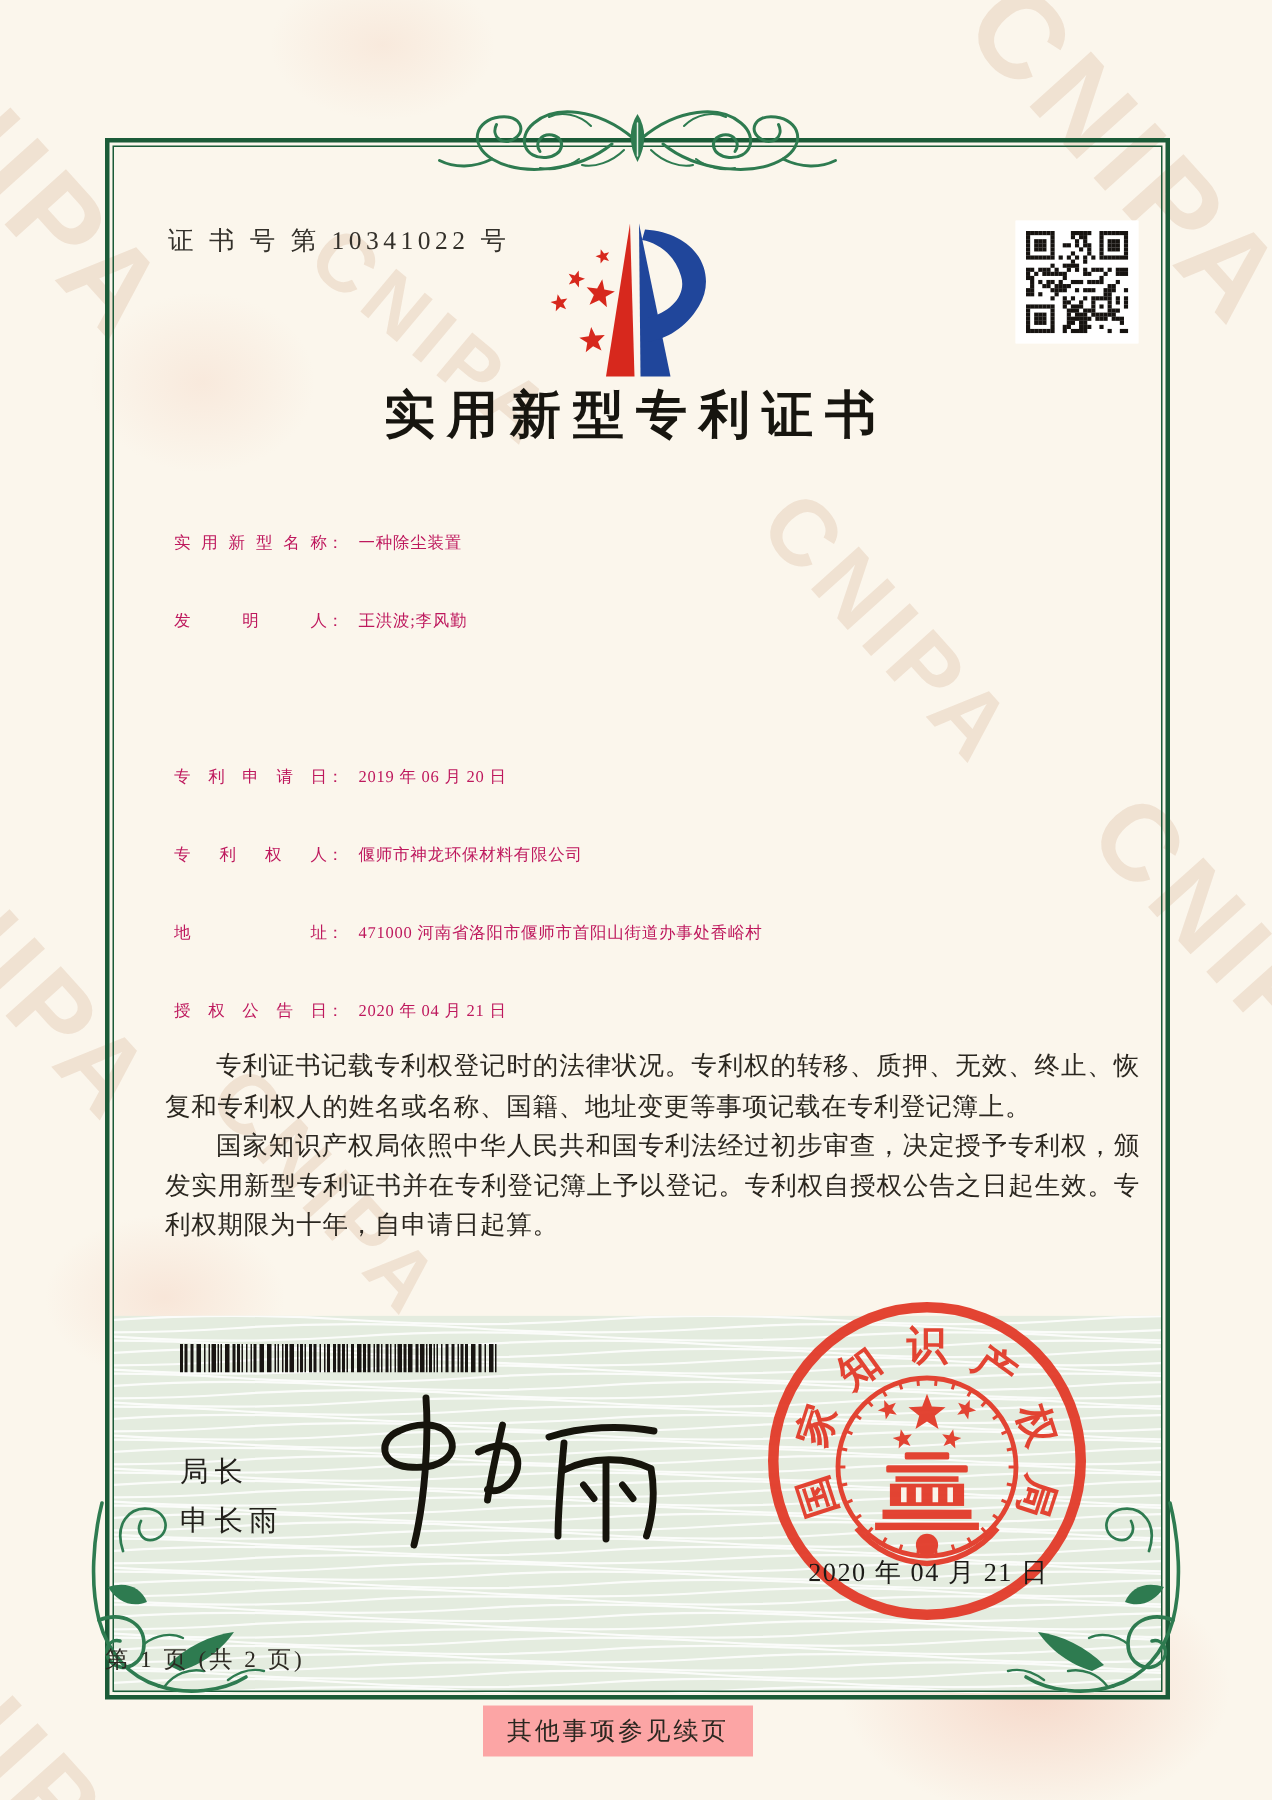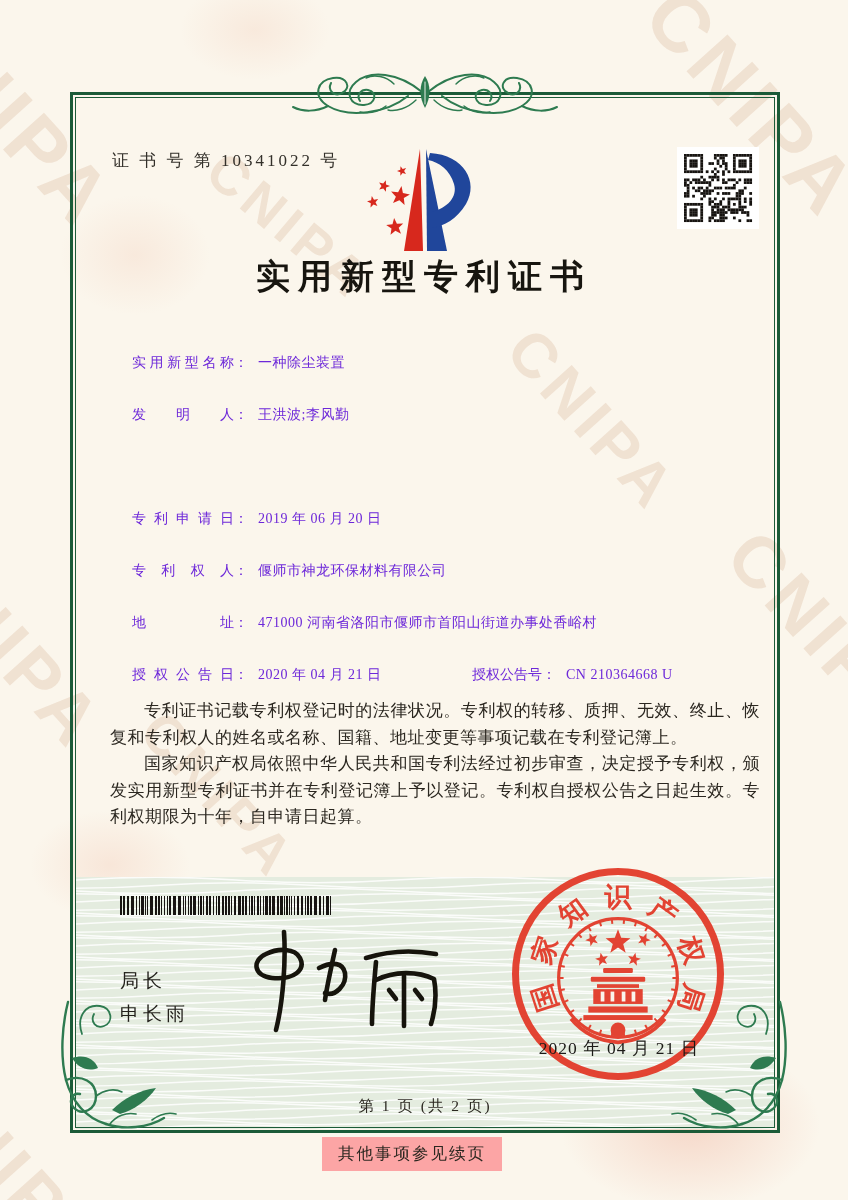--- a/index.html
+++ b/index.html
@@ -30,21 +30,21 @@
   .waves{position:absolute; left:76px; top:877px; width:698px; height:252px; z-index:2; overflow:hidden;}
   .orn{position:absolute; z-index:4; pointer-events:none;}
   .content{position:absolute; inset:0; z-index:5;}
   .cert-no{position:absolute; left:112px; top:149px; font-size:17px; letter-spacing:3px; color:#33302a;}
   .logo{position:absolute; left:360px; top:141px; width:140px; height:118px;}
   .qr{position:absolute; left:677px; top:147px; width:82px; height:82px; background:#fff;}
   .title{
     position:absolute; left:0; right:0; top:254px; text-align:center;
     font-size:34px; font-weight:bold; letter-spacing:8px; color:#17150f;
   }
-  .row{position:absolute; left:132px; width:648px; font-size:14px; color:#6d28d9; white-space:nowrap;}
+  .row{position:absolute; left:116px; width:648px; font-size:11px; color:#be185d; white-space:nowrap;}
   .row .lab{display:inline-block; width:102px; text-align:justify; text-align-last:justify; vertical-align:top;}
   .row .val{margin-left:10px; letter-spacing:0.5px;}
   .row .grp2{position:absolute; left:340px; top:0;}
   .paras{
     position:absolute; left:110px; top:698px; width:650px;
     font-size:17px; line-height:26.5px; text-align:justify; color:#2b2720; letter-spacing:0.5px;
   }
   .paras p{margin:0; text-indent:2em;}
   .barcode{position:absolute; left:120px; top:896px; width:215px; height:19px;}
   .director{position:absolute; left:120px; font-family:"Liberation Sans","DejaVu Sans",sans-serif;
@@ -52,21 +52,21 @@
   .sig{position:absolute; left:238px; top:926px; width:215px; height:112px;}
   .seal{position:absolute; left:512px; top:868px; width:212px; height:212px; mix-blend-mode:multiply; opacity:.95;}
   .seal .ring{position:absolute; inset:0; border:7px solid var(--seal-red,#e23a28); border-radius:50%; box-sizing:border-box;}
   .seal .ring-text span{
     position:absolute; left:50%; top:50%; width:30px; height:30px; margin:-15px;
     text-align:center; line-height:30px; font-size:27px; font-weight:bold;
     color:var(--seal-red,#e23a28);
   }
   .seal .emblem{position:absolute; left:50%; top:50%; width:126px; height:136px; margin:-64px 0 0 -63px;}
   .seal-date{position:absolute; left:524px; top:1036px; width:190px; text-align:center; font-size:17.5px; color:#1b1a17; letter-spacing:1px;}
-  .page-no{position:absolute; left:70px; width:710px; top:1096px; text-align:center; font-size:15.5px; color:#2c2922; letter-spacing:2px;}
+  .page-no{position:absolute; left:70px; width:710px; top:1096px; font-size:15.5px; color:#2c2922; letter-spacing:2px;}
   .note{
     position:absolute; left:322px; top:1137px; background:#fca5a5; padding:6px 16px;
     font-size:16.5px; color:#2b2720; letter-spacing:2px;
   }
 </style>
 </head>
 <body>
 
 <div class="page" style="--paper: #fbf6ec; --border-green: #1b5b38; --ornament-green: #2e7b50; --text-dark: #2a2620; --logo-red: #d7281d; --logo-blue: #20469b; --seal-red: #e23a28; --wave-bg: #e4ecdf; --watermark: rgba(216,178,150,0.30);">
 
@@ -498,23 +498,20 @@
       <span class="lab">专利申请日</span><span>：</span><span class="val">2019 年 06 月 20 日</span>
     </div>
     <div class="row" style="top:562px;">
       <span class="lab">专利权人</span><span>：</span><span class="val">偃师市神龙环保材料有限公司</span>
     </div>
     <div class="row" style="top:614px;">
       <span class="lab">地址</span><span>：</span><span class="val">471000 河南省洛阳市偃师市首阳山街道办事处香峪村</span>
     </div>
     <div class="row" style="top:666px;">
       <span class="lab">授权公告日</span><span>：</span><span class="val">2020 年 04 月 21 日</span>
-      <span class="grp2">
-        <span>授权公告号</span><span>：</span><span class="val">CN 210364668 U</span>
-      </span>
     </div>
 
     <div class="paras">
       <p>专利证书记载专利权登记时的法律状况。专利权的转移、质押、无效、终止、恢复和专利权人的姓名或名称、国籍、地址变更等事项记载在专利登记簿上。</p>
       <p>国家知识产权局依照中华人民共和国专利法经过初步审查，决定授予专利权，颁发实用新型专利证书并在专利登记簿上予以登记。专利权自授权公告之日起生效。专利权期限为十年，自申请日起算。</p>
     </div>
 
     <svg class="barcode" id="barcode-svg" viewBox="0 0 215 19">
         <rect x="0" y="0" width="2" height="19" fill="#181512"></rect>
         <rect x="3" y="0" width="2" height="19" fill="#181512"></rect>

